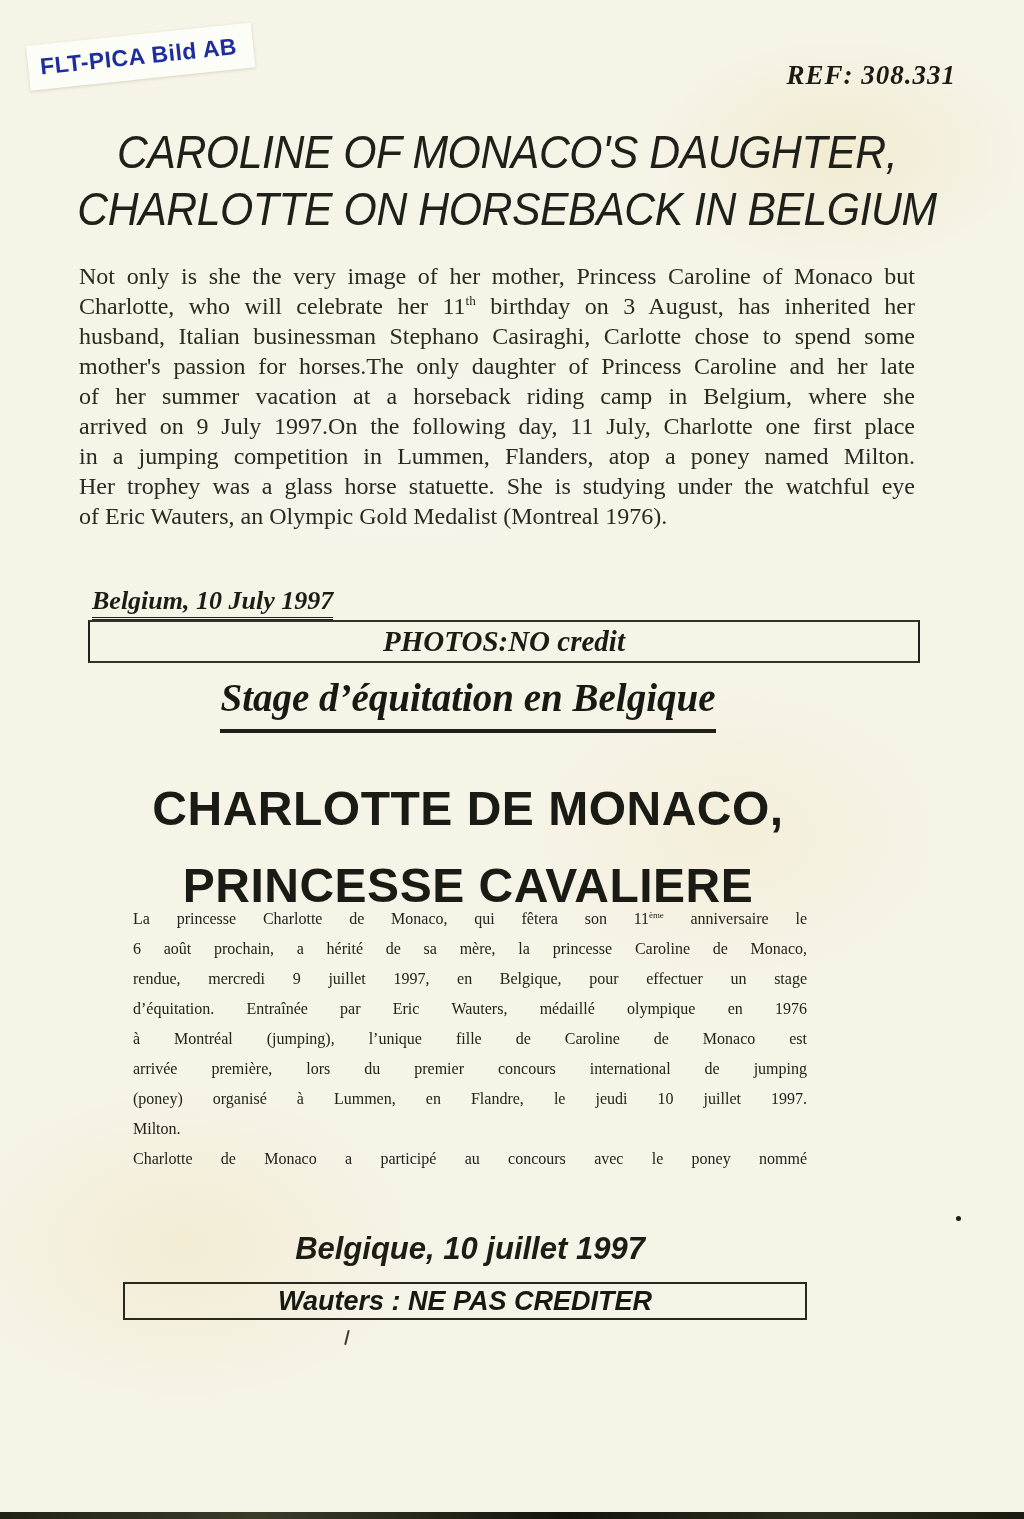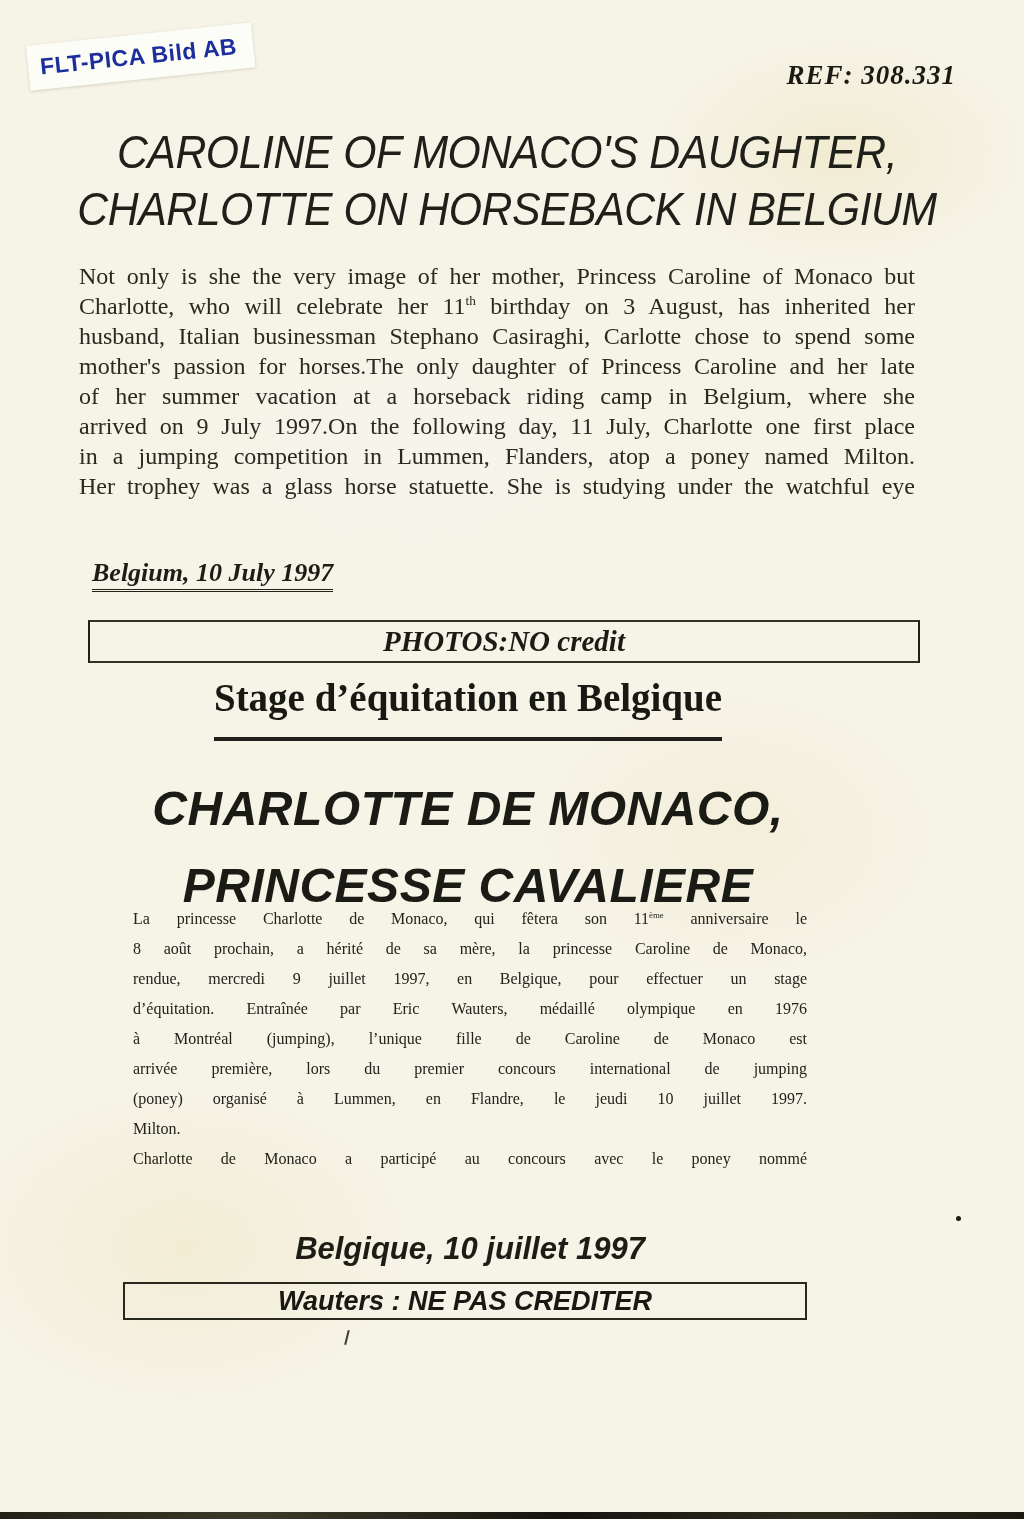--- a/index.html
+++ b/index.html
@@ -41,43 +41,43 @@
     color:#20201a;letter-spacing:-.5px;
     white-space:nowrap;
   }
   .para{position:absolute;}
   .para .line{text-align:justify;text-align-last:justify;white-space:normal;}
   .para .line.last{text-align-last:left;}
   .para sup{font-size:.55em;line-height:0;}
   .para-en{left:79px;top:261px;width:836px;font-size:24px;line-height:30px;color:#2a2a20;}
   .para-fr{left:133px;top:904px;width:674px;font-size:16px;line-height:30px;color:#23231b;}
   .dateline-en{
-    position:absolute;left:92px;top:558px;
+    position:absolute;left:92px;top:586px;
     font-weight:bold;font-style:italic;font-size:26px;
     color:#1d1d16;
   }
   .dateline-en .u{display:inline-block;border-bottom:3px double #22221b;padding-bottom:1px;}
   .notice-box-en{
     position:absolute;left:88px;top:620px;width:828px;height:39px;
     border-top:2px solid #32322a;border-bottom:2px solid #32322a;
     border-left:2px solid #22221c;border-right:2px solid #22221c;
     text-align:center;line-height:39px;
     font-weight:bold;font-style:italic;font-size:29px;color:#1c1c15;
   }
   .subtitle-wrap{position:absolute;left:0;top:675px;width:936px;text-align:center;}
   .subtitle-fr{
     display:inline-block;
-    font-weight:bold;font-size:39px;
-    color:#191913;border-bottom:4px solid #20201a;padding-bottom:17px;
+    font-weight:bold;font-style:italic;font-size:39px;
+    color:#191913;border-bottom:4px solid #20201a;padding-bottom:9px;
   }
   .headline{
     position:absolute;left:0;top:770px;width:936px;
     text-align:center;
     font-family:"Liberation Sans", sans-serif;
-    font-weight:bold;font-style:italic;
+    font-weight:bold;
     font-size:48px;line-height:77px;color:#1b1b15;
     letter-spacing:.5px;
   }
   .dateline-fr{
     position:absolute;left:0;top:1231px;width:940px;
     text-align:center;
     font-family:"Liberation Sans", sans-serif;
     font-weight:bold;font-style:italic;font-size:31px;color:#1d1d16;
   }
   .notice-box-fr{
@@ -118,20 +118,21 @@
 
   <div class="para para-en">
       <div class="line">Not only is she the very image of her mother, Princess Caroline of Monaco but</div>
       <div class="line">Charlotte, who will celebrate her 11<sup>th</sup> birthday on 3 August, has inherited her</div>
       <div class="line">husband, Italian businessman Stephano Casiraghi, Carlotte chose to spend some</div>
       <div class="line">mother's passion for horses.The only daughter of Princess Caroline and her late</div>
       <div class="line">of her summer vacation at a horseback riding camp in Belgium, where she</div>
       <div class="line">arrived on 9 July 1997.On the following day, 11 July, Charlotte one first place</div>
       <div class="line">in a jumping competition in Lummen, Flanders, atop a poney named Milton.</div>
       <div class="line">Her trophey was a glass horse statuette. She is studying under the watchful eye</div>
+      <div class="line last">of Eric Wauters, an Olympic Gold Medalist (Montreal 1976).</div>
     </div>
 
   <div class="dateline-en">
     <span class="u">Belgium, 10 July 1997</span>
   </div>
 
   <div class="notice-box-en">
     <span>PHOTOS:NO credit</span>
   </div>
 
@@ -139,21 +140,21 @@
     <span class="subtitle-fr">Stage d’équitation en Belgique</span>
   </div>
 
   <div class="headline">
     <div>CHARLOTTE DE MONACO,</div>
     <div>PRINCESSE CAVALIERE</div>
   </div>
 
   <div class="para para-fr">
       <div class="line">La princesse Charlotte de Monaco, qui fêtera son 11<sup>ème</sup> anniversaire le</div>
-      <div class="line">8 août prochain, a hérité de sa mère, la princesse Caroline de Monaco,</div>
+      <div class="line">6 août prochain, a hérité de sa mère, la princesse Caroline de Monaco,</div>
       <div class="line">rendue, mercredi 9 juillet 1997, en Belgique, pour effectuer un stage</div>
       <div class="line">d’équitation. Entraînée par Eric Wauters, médaillé olympique en 1976</div>
       <div class="line">à Montréal (jumping), l’unique fille de Caroline de Monaco est</div>
       <div class="line">arrivée première, lors du premier concours international de jumping</div>
       <div class="line">(poney) organisé à Lummen, en Flandre, le jeudi 10 juillet 1997.</div>
       <div class="line last">Milton.</div>
       <div class="line">Charlotte de Monaco a participé au concours avec le poney nommé</div>
     </div>
 
   <div class="dateline-fr">Belgique, 10 juillet 1997</div>

